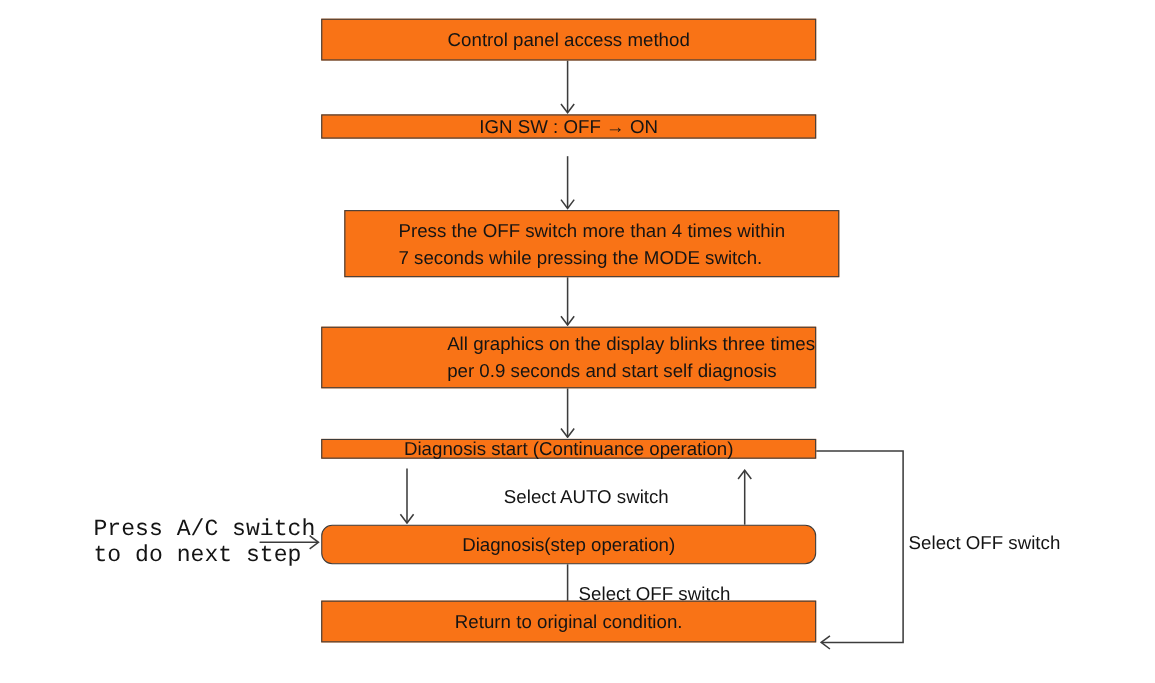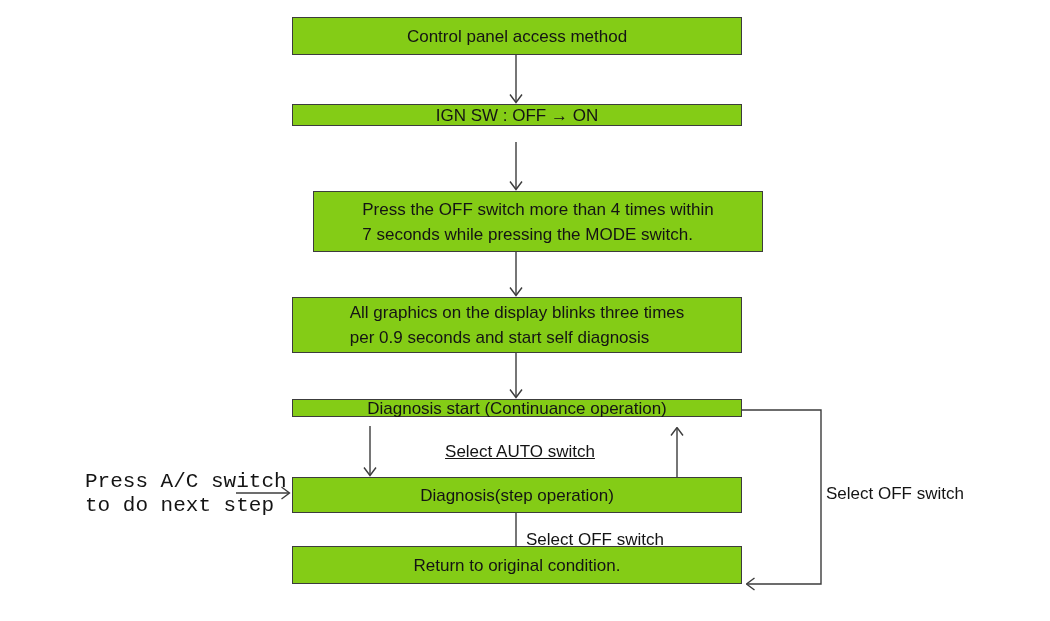--- a/index.html
+++ b/index.html
@@ -14,21 +14,21 @@
     background: #ffffff;
     font-family: "Liberation Sans", "DejaVu Sans", sans-serif;
     color: #141414;
     overflow: hidden;
   }
   .node {
     position: absolute;
     left: 292px;
     width: 450px;
     border: 1.5px solid #3c3c3c;
-    background: #84cc16;
+    background: #f97316;
     box-sizing: border-box;
     display: flex;
     align-items: center;
     justify-content: center;
     font-size: 17px;
     line-height: 25px;
   }
   .node .node-text {
     text-align: left;
   }
@@ -115,46 +115,46 @@
     </div>
   </div>
 
   <div class="node" style="top:191px; height:61px;margin-left:21px;">
     <div class="node-text">
       <span>Press the OFF switch more than 4 times within</span>
       <span>7 seconds while pressing the MODE switch.</span>
     </div>
   </div>
 
-  <div class="node" style="top:297px; height:56px;">
+  <div class="node" style="top:297px; height:56px;justify-content:flex-end;">
     <div class="node-text">
       <span>All graphics on the display blinks three times</span>
       <span>per 0.9 seconds and start self diagnosis</span>
     </div>
   </div>
 
   <div class="node" style="top:399px; height:18px;">
     <div class="node-text">
       <span>Diagnosis start (Continuance operation)</span>
     </div>
   </div>
 
-  <div class="node" style="top:477px; height:36px;">
+  <div class="node" style="top:477px; height:36px;border-radius:10px;">
     <div class="node-text">
       <span>Diagnosis(step operation)</span>
     </div>
   </div>
 
   <div class="node" style="top:546px; height:38px;">
     <div class="node-text">
       <span>Return to original condition.</span>
     </div>
   </div>
 
-  <div class="edge-label" style="left:419px; top:441px; width:202px; text-align:center;text-decoration:underline;">Select AUTO switch</div>
+  <div class="edge-label" style="left:432px; top:441px; width:202px; text-align:center;">Select AUTO switch</div>
 
   <div class="edge-label" style="left:526px; top:529px;">Select OFF switch</div>
 
   <div class="edge-label" style="left:826px; top:483px;">Select OFF switch</div>
 
   <div class="annotation" style="left:85px; top:470px;">
     <span style="display:block;">Press A/C switch</span>
     <span style="display:block;">to do next step</span>
   </div>
 

